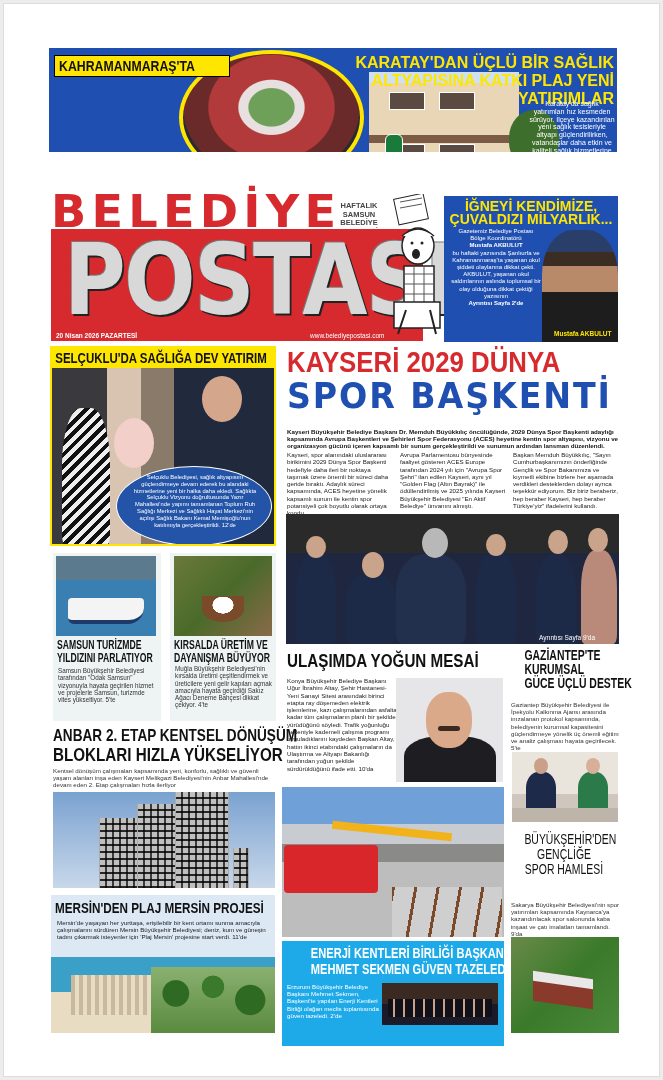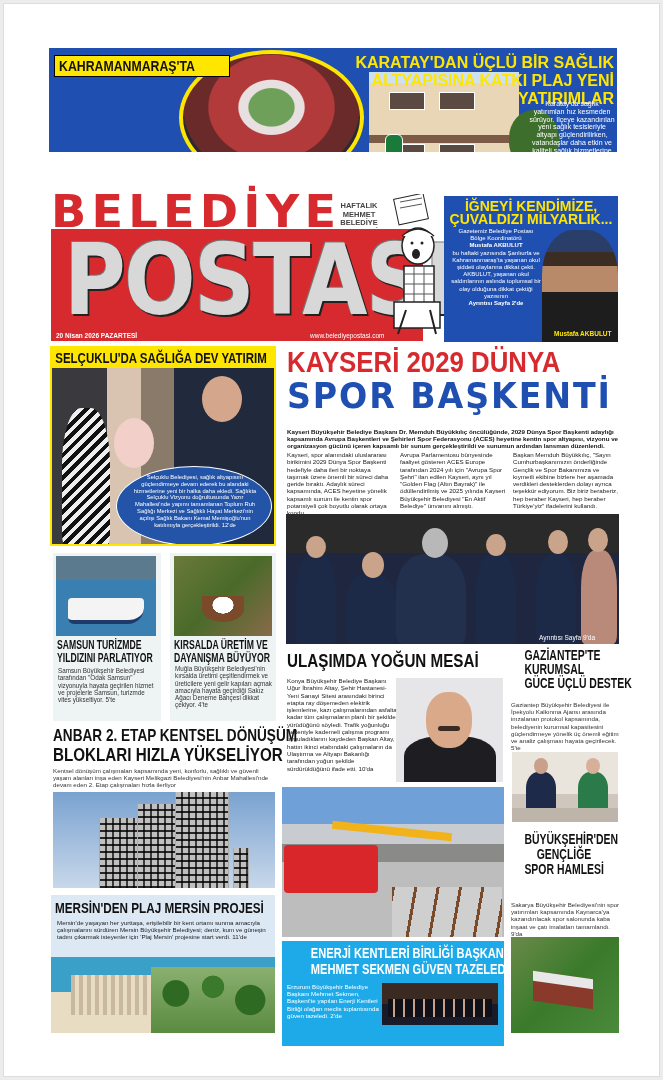--- a/index.html
+++ b/index.html
@@ -97,21 +97,21 @@
   .truck { left: 2px; top: 58px; width: 94px; height: 48px; background: #d9262a; border-radius: 4px; }
   .crane { left: 50px; top: 40px; width: 120px; height: 8px; background: #f2b21a; transform: rotate(6deg); }
 
   
   .gaz-title { left: 505px; top: 644px; width: 110px; font-weight: 900; color: #111; }
   .gaz-title span { display: block; font-size: 14.5px; line-height: 14px; transform: scaleX(0.72); white-space: nowrap; }
   .gaz-text { left: 507px; top: 697px; width: 110px; font-size: 6.2px; line-height: 7.2px; color: #333; }
   .gaz-photo { left: 508px; top: 748px; width: 106px; height: 70px; background: linear-gradient(180deg, #e9e4dc 0 60%, #cfc7bd 60%); overflow: hidden; }
 
   
-  .buy-title { left: 505px; top: 828px; width: 110px; text-align: center; font-weight: 700; color: #111; }
+  .buy-title { left: 505px; top: 828px; width: 110px; text-align: center; font-weight: 400; color: #111; }
   .buy-title span { display: block; font-size: 14.5px; line-height: 15px; transform: scaleX(0.72); white-space: nowrap; }
   .buy-text { left: 507px; top: 897px; width: 110px; font-size: 6.2px; line-height: 7.2px; color: #333; }
   .buy-photo { left: 507px; top: 933px; width: 108px; height: 96px; background: linear-gradient(135deg, #6a8a4a, #3a7a2a 50%, #4a8a3a); overflow: hidden; }
   .hall { left: 22px; top: 38px; width: 60px; height: 30px; background: #8a3a2a; border-top: 10px solid #e8e8e8; transform: skewY(8deg); }
 
   
   .enerji { left: 278px; top: 937px; width: 222px; height: 105px; background: #1eaae8; overflow: hidden; }
   .enerji-title { left: 0; top: 4px; width: 222px; text-align: center; color: #fff; font-weight: 900; }
   .enerji-title span { display: block; font-size: 15px; line-height: 16px; transform: scaleX(0.74); white-space: nowrap; }
   .enerji-text { left: 5px; top: 42px; width: 92px; color: #fff; font-size: 6.2px; line-height: 7.2px; }
@@ -139,21 +139,21 @@
     <div class="abs karatay-head">
       <span>KARATAY'DAN ÜÇLÜ BİR SAĞLIK</span>
       <span>ALTYAPISINA KATKI PLAJ YENİ YATIRIMLAR</span>
     </div>
     <div class="abs karatay-desc">Karatay'da sağlık yatırımları hız kesmeden sürüyor. İlçeye kazandırılan yeni sağlık tesisleriyle altyapı güçlendirilirken, vatandaşlar daha etkin ve kaliteli sağlık hizmetlerine erişebiliyor. 3'te</div>
   </div>
 
   <div class="abs belediye">BELEDİYE</div>
   <div class="abs haftalik">
     <div>HAFTALIK</div>
-    <div>MEHMET</div>
+    <div>SAMSUN</div>
     <div>BELEDİYE</div>
     <div>GAZETESİ</div>
   </div>
   <div class="abs redbar"></div>
   <div class="abs postasi">POSTASI</div>
   <div class="abs date">20 Nisan 2026 PAZARTESİ</div>
   <div class="abs web">www.belediyepostasi.com</div>
   <svg class="abs mascot" viewBox="0 0 80 150">
     <rect x="20" y="2" width="30" height="26" fill="#fff" stroke="#222" transform="rotate(-12 35 15)"></rect>
     <line x1="24" y1="8" x2="46" y2="4" stroke="#555"></line>

